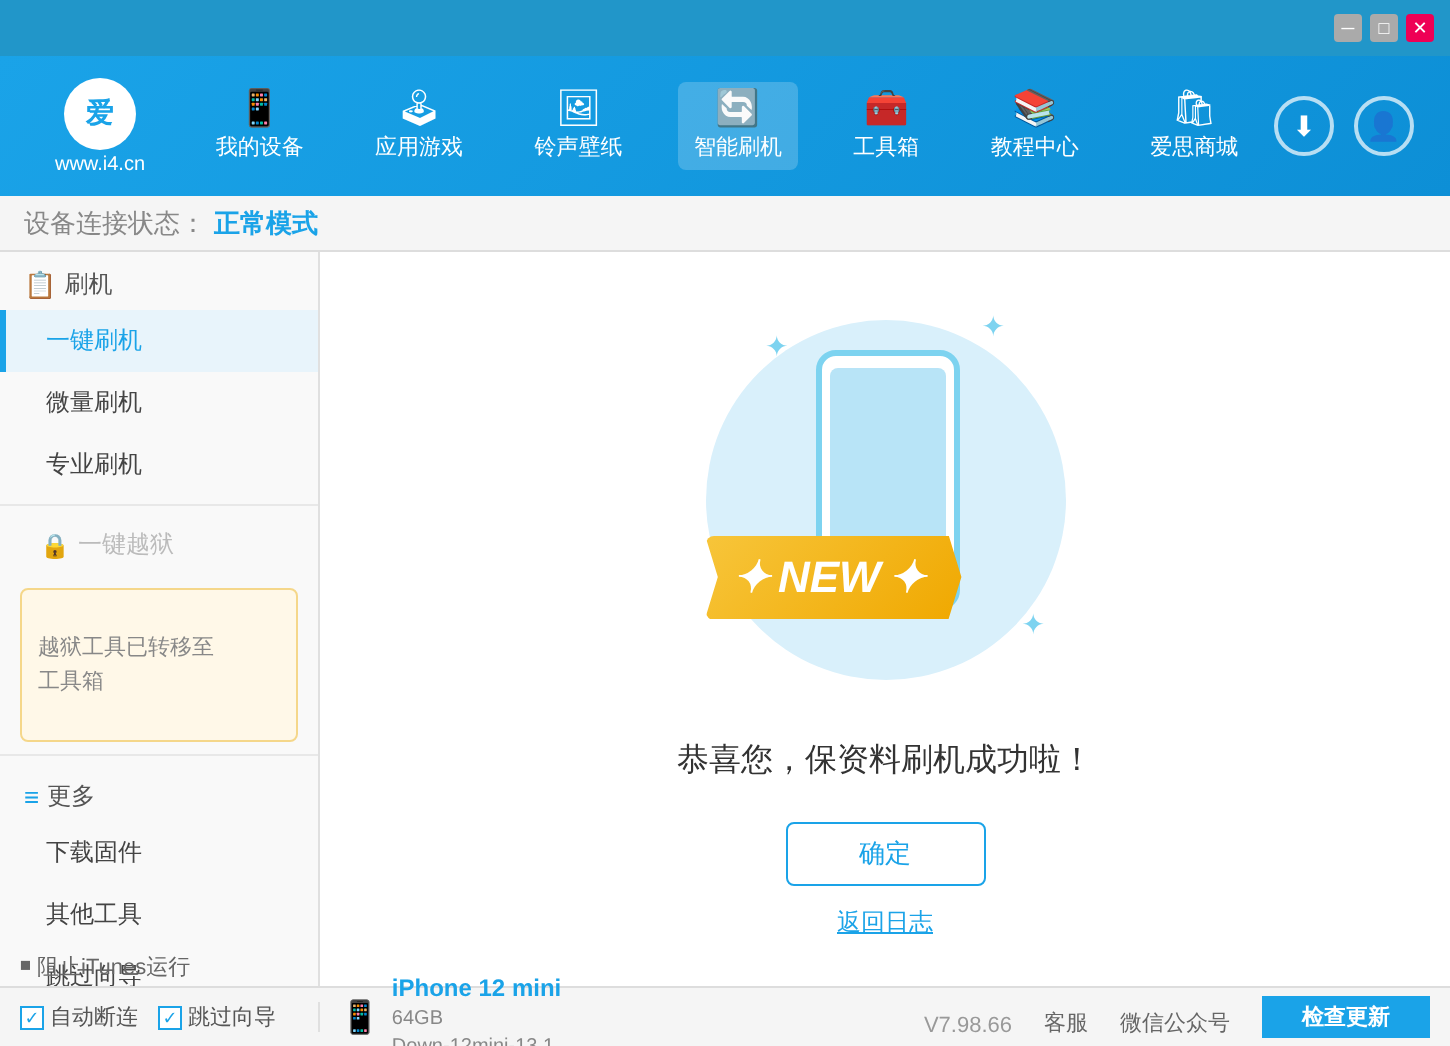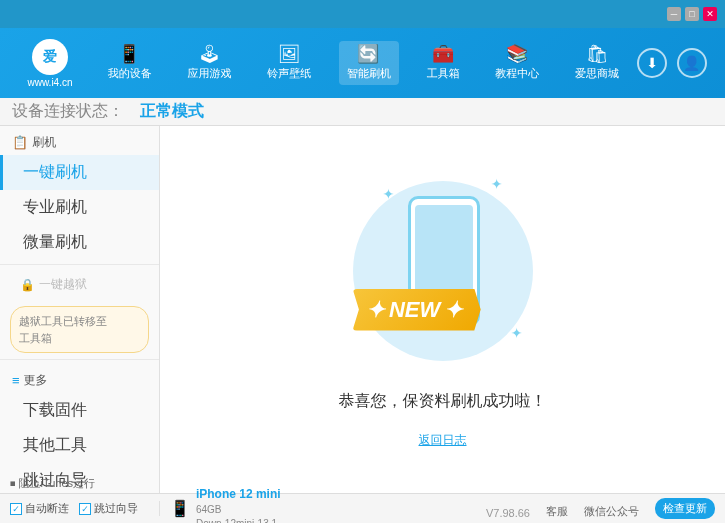--- a/index.html
+++ b/index.html
@@ -118,25 +118,25 @@
     }
 
     
     .status-bar {
       height: 28px;
       background: #f5f5f5;
       border-bottom: 1px solid #ddd;
       display: flex;
       align-items: center;
       padding: 0 12px;
-      font-size: 16px;
+      font-size: 13px;
       color: #555;
     }
     .status-label { color: #888; }
-    .status-value { color: #1aa3e8; font-weight: bold; margin-left: 16px; }
+    .status-value { color: #1aa3e8; font-weight: bold; margin-left: 4px; }
 
     
     .main-layout {
       display: flex;
       height: calc(523px - 28px - 70px - 28px - 30px);
     }
 
     
     .sidebar {
       width: 160px;
@@ -154,21 +154,21 @@
       gap: 4px;
     }
     .sidebar-section-icon {
       font-size: 13px;
       color: #1aa3e8;
     }
     .sidebar-item {
       padding: 7px 16px 7px 20px;
       color: #444;
       cursor: pointer;
-      font-size: 16px;
+      font-size: 12px;
       border-left: 3px solid transparent;
     }
     .sidebar-item.active {
       color: #1aa3e8;
       background: #e8f4fb;
       border-left: 3px solid #1aa3e8;
     }
     .sidebar-divider {
       height: 1px;
       background: #e8e8e8;
@@ -179,22 +179,22 @@
       color: #bbb;
       font-size: 12px;
       display: flex;
       align-items: center;
       gap: 4px;
     }
     .notice-box {
       margin: 6px 10px;
       background: #fff8e8;
       border: 1px solid #f5d78a;
-      border-radius: 15px;
-      padding: 6px 8px;
+      border-radius: 4px;
+      padding: 21px 8px;
       font-size: 11px;
       color: #888;
       line-height: 1.5;
     }
 
     
     .content-area {
       flex: 1;
       display: flex;
       flex-direction: column;
@@ -344,24 +344,25 @@
       align-items: flex-end;
       padding: 0 10px;
       gap: 16px;
     }
     .footer-version { color: #999; font-size: 11px; }
     .footer-link { color: #666; font-size: 11px; cursor: pointer; }
     .update-btn {
       background: #1aa3e8;
       color: white;
       border: none;
-      border-radius: 10px;
-      padding: 3px 8px;
+      border-radius: 0;
+      padding: 3px 20px;
       font-size: 11px;
       cursor: pointer;
+      font-weight: bold;
     }
     .stop-itunes {
       position: absolute;
       bottom: 30px;
       left: 0;
       height: 20px;
       display: flex;
       align-items: center;
       padding: 0 10px;
       font-size: 11px;
@@ -434,24 +435,24 @@
   <div class="sidebar">
 
     <div class="sidebar-section-header">
       <span class="sidebar-section-icon">📋</span>
       <span>刷机</span>
     </div>
     <div class="sidebar-item active">
       <span>一键刷机</span>
     </div>
     <div class="sidebar-item">
+      <span>微量刷机</span>
+    </div>
+    <div class="sidebar-item">
       <span>专业刷机</span>
-    </div>
-    <div class="sidebar-item">
-      <span>微量刷机</span>
     </div>
     <div class="sidebar-divider"></div>
 
     <div class="sidebar-disabled">
       <span>🔒</span>
       <span>一键越狱</span>
     </div>
     <div class="notice-box">
       <span>越狱工具已转移至<br>工具箱</span>
     </div>
@@ -483,20 +484,21 @@
       <span class="sparkle sparkle-1">✦</span>
       <span class="sparkle sparkle-2">✦</span>
       <span class="sparkle sparkle-3">✦</span>
       <div class="new-banner">
         <span>✦</span>
         <span>NEW</span>
         <span>✦</span>
       </div>
     </div>
     <div class="success-text">恭喜您，保资料刷机成功啦！</div>
+    <button class="confirm-btn">确定</button>
     <span class="back-link">返回日志</span>
   </div>
 </div>
 
 <div class="footer" style="position:relative;">
   <div class="footer-left">
     <label class="footer-checkbox">
       <div class="checkbox-box">✓</div>
       <span>自动断连</span>
     </label>

